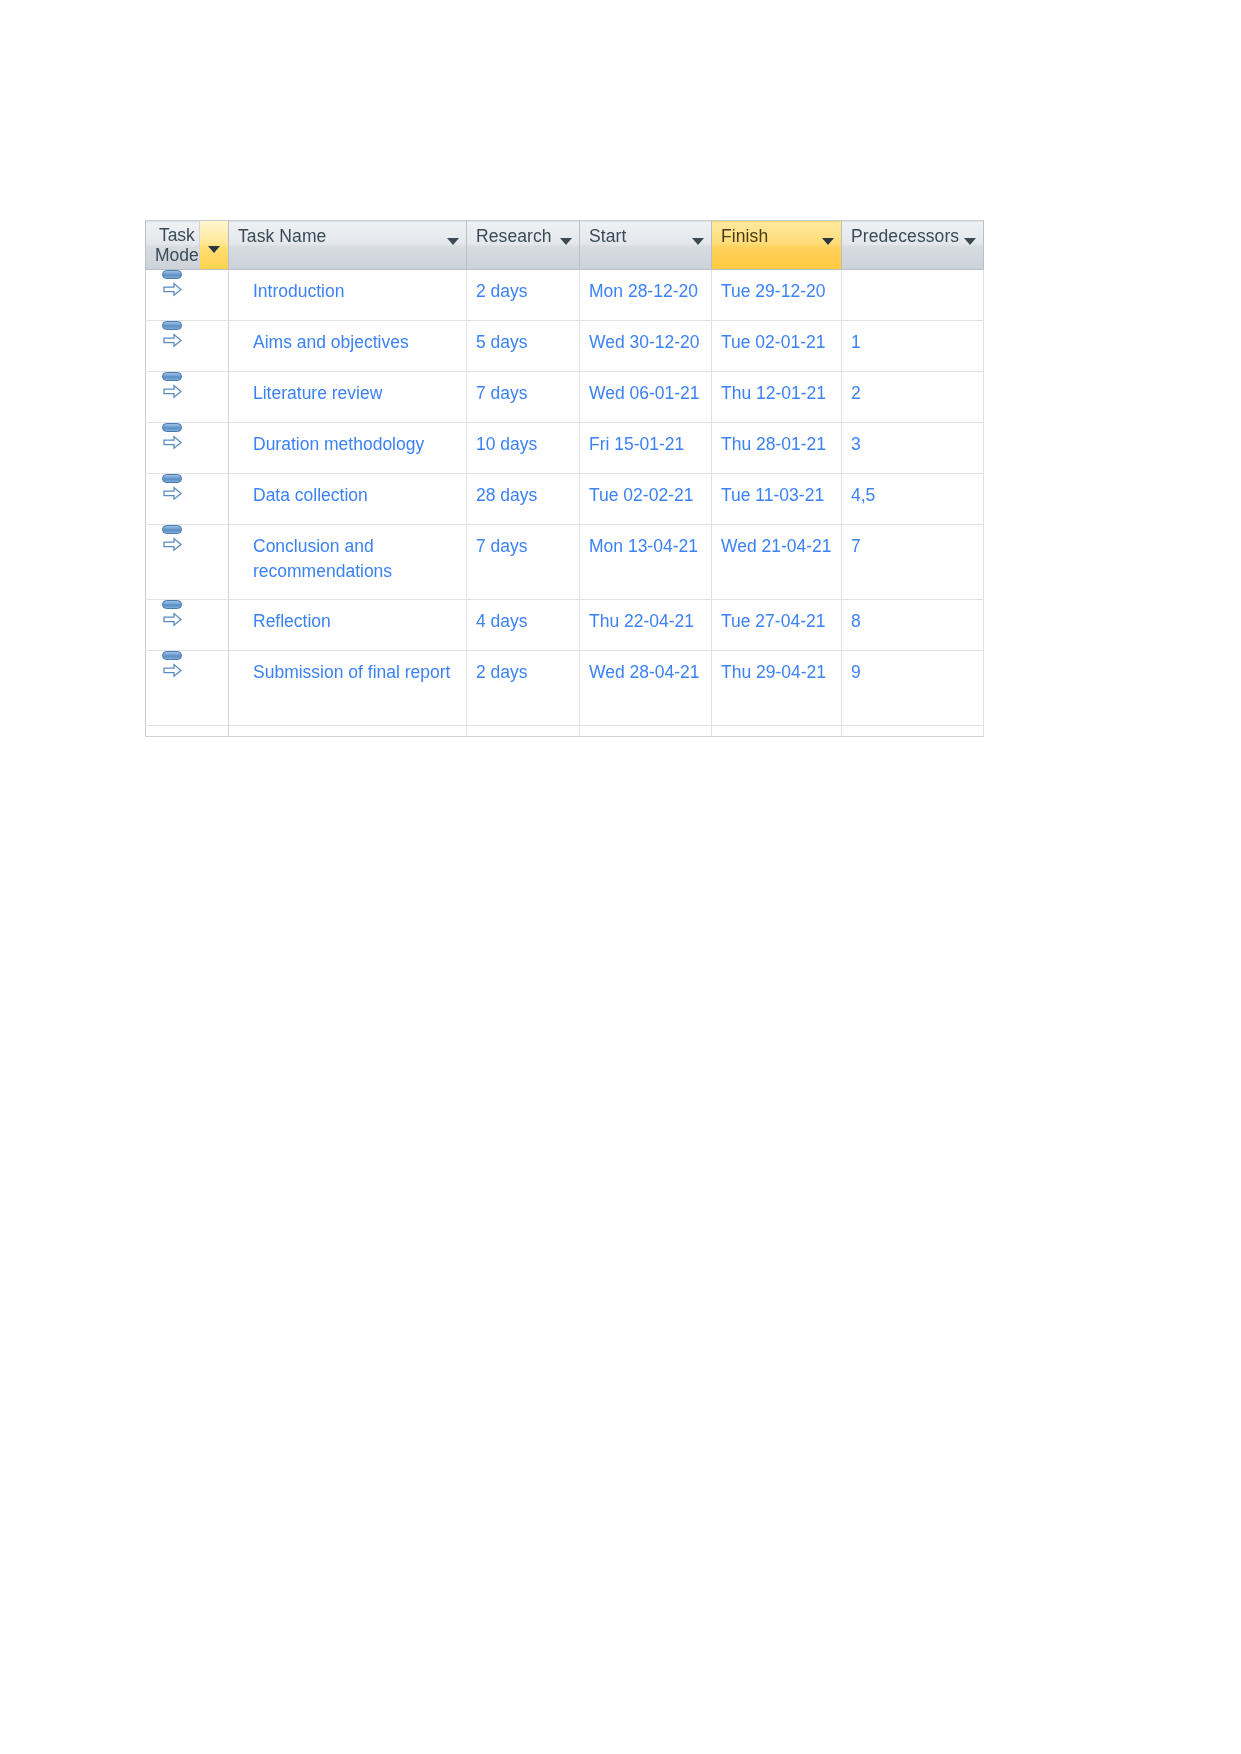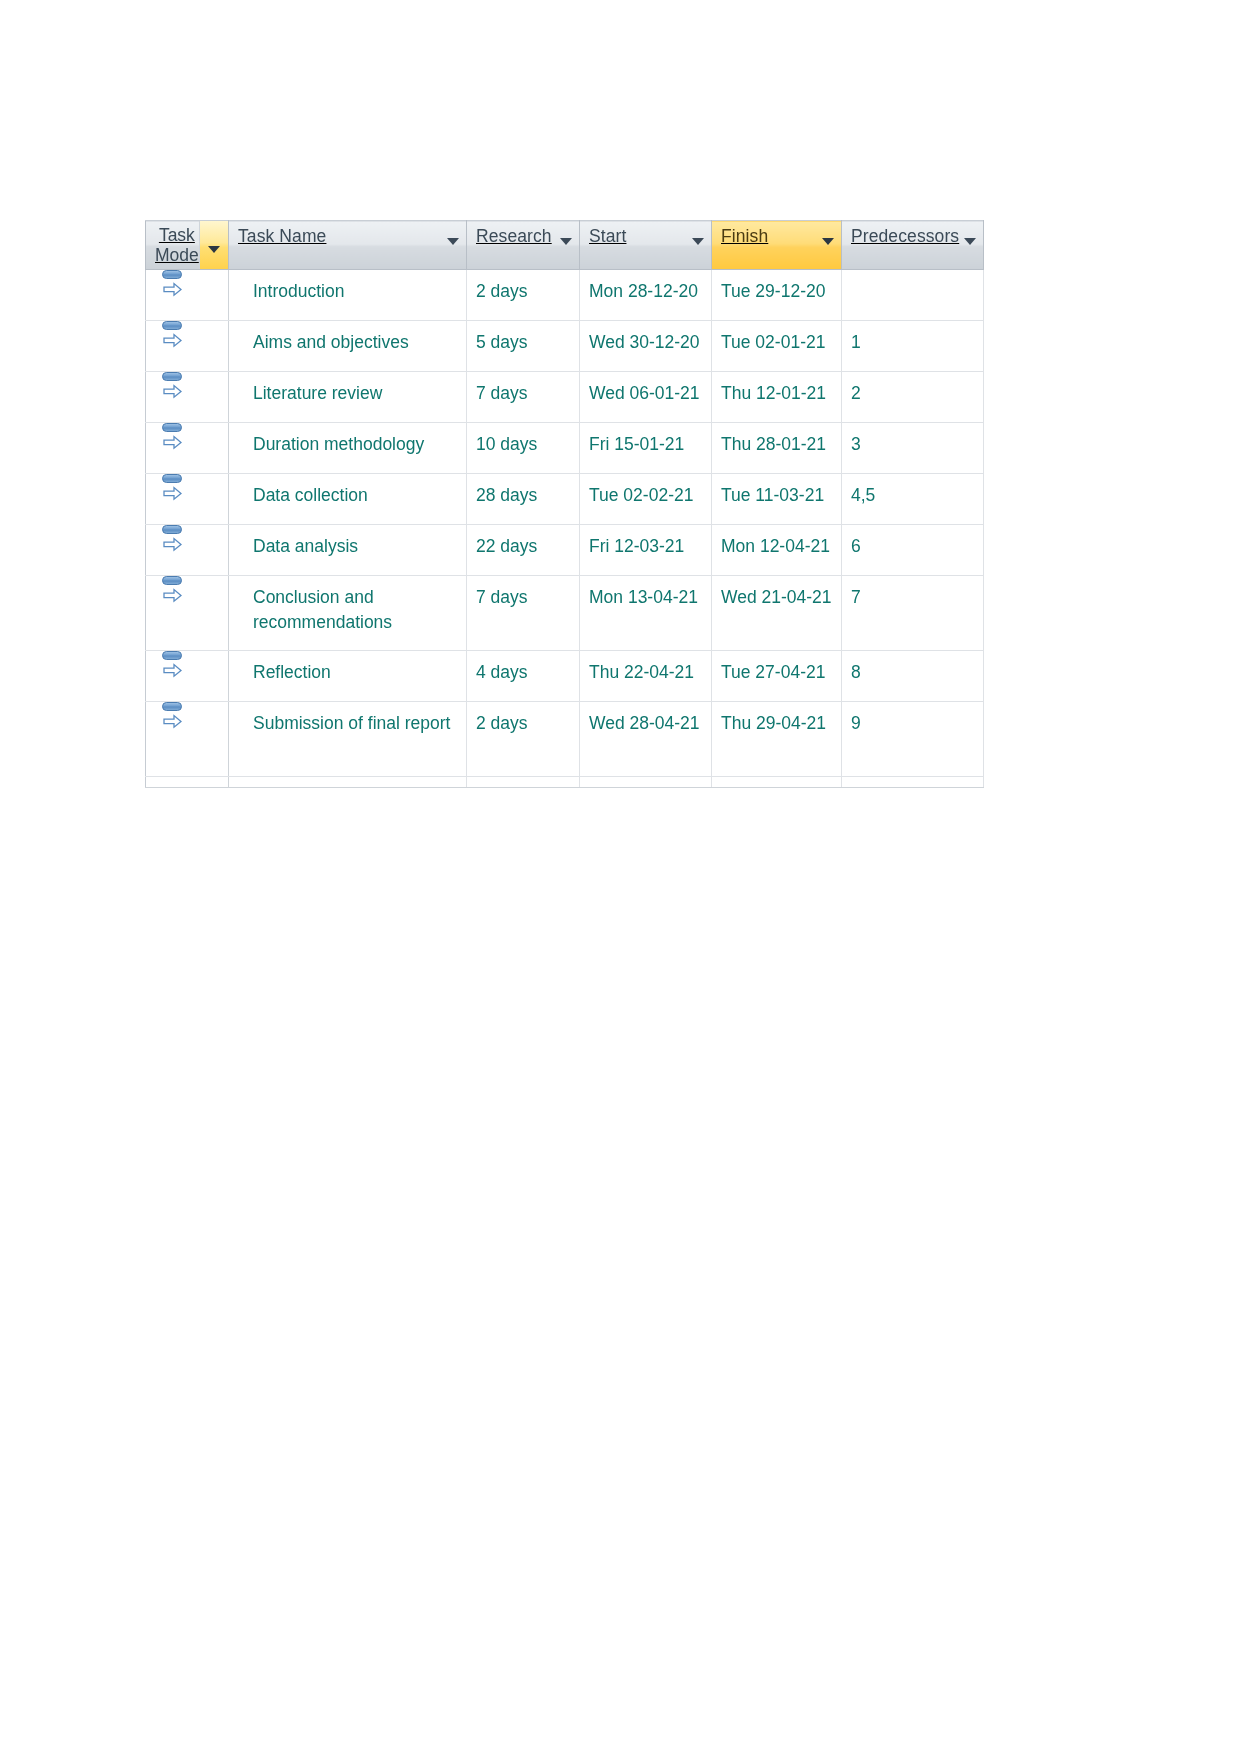--- a/index.html
+++ b/index.html
@@ -35,21 +35,20 @@
   
   thead th{
     padding:0;margin:8px;
     border:1px solid #b8bfc7;
     border-top:1px solid #c8ced5;
     background:linear-gradient(to bottom,#eef1f4 0%,#e3e7eb 48%,#d7dce1 52%,#ccd2d8 100%);
     height:48px;
     vertical-align:middle;
     font-weight:normal;
     position:relative;
-    text-decoration:underline;
   }
   thead th .hcell{
     display:flex;align-items:center;justify-content:space-between;
     height:48px;box-sizing:border-box;
     padding:0 7px 16px 9px;
   }
   thead th .htxt{
     font-size:17.5px;color:#3b4a57;
     line-height:1.12;
     letter-spacing:.1px;
@@ -93,21 +92,21 @@
   }
   tbody td.td-mode{
     border-left:1px solid #c6ccd3;
     border-right:1px solid #cfd4d9;
     background:#ffffff;
     position:relative;
   }
   tbody td .cell{
     padding:9px 8px 8px 9px;
     font-size:17.5px;
-    color:#0f766e;
+    color:#3b82f6;
     line-height:1.42;
     min-height:32px;
     box-sizing:border-box;
   }
   tbody td.td-name .cell{padding-left:24px;}
   tbody tr.r-tall td{height:74px;}
 
   
   .tmicon{
     position:relative;
@@ -301,40 +300,20 @@
             <td>
               <div class="cell">Tue 02-02-21</div>
             </td>
             <td>
               <div class="cell">Tue 11-03-21</div>
             </td>
             <td>
               <div class="cell">4,5</div>
             </td>
           </tr>
-          <tr>
-            <td class="td-mode"><span class="tmicon"><span class="bar"></span><svg class="arrow" viewBox="0 0 19 15">
-                  <path d="M1 5.2 H11 V1.6 L18 7.4 L11 13.2 V9.6 H1 Z" fill="#ffffff" stroke="#5a8cc2" stroke-width="1.3" stroke-linejoin="miter"></path>
-                </svg></span></td>
-            <td class="td-name">
-              <div class="cell">Data analysis</div>
-            </td>
-            <td>
-              <div class="cell">22 days</div>
-            </td>
-            <td>
-              <div class="cell">Fri 12-03-21</div>
-            </td>
-            <td>
-              <div class="cell">Mon 12-04-21</div>
-            </td>
-            <td>
-              <div class="cell">6</div>
-            </td>
-          </tr>
           <tr class="r-tall">
             <td class="td-mode"><span class="tmicon"><span class="bar"></span><svg class="arrow" viewBox="0 0 19 15">
                   <path d="M1 5.2 H11 V1.6 L18 7.4 L11 13.2 V9.6 H1 Z" fill="#ffffff" stroke="#5a8cc2" stroke-width="1.3" stroke-linejoin="miter"></path>
                 </svg></span></td>
             <td class="td-name">
               <div class="cell">Conclusion and recommendations</div>
             </td>
             <td>
               <div class="cell">7 days</div>
             </td>

